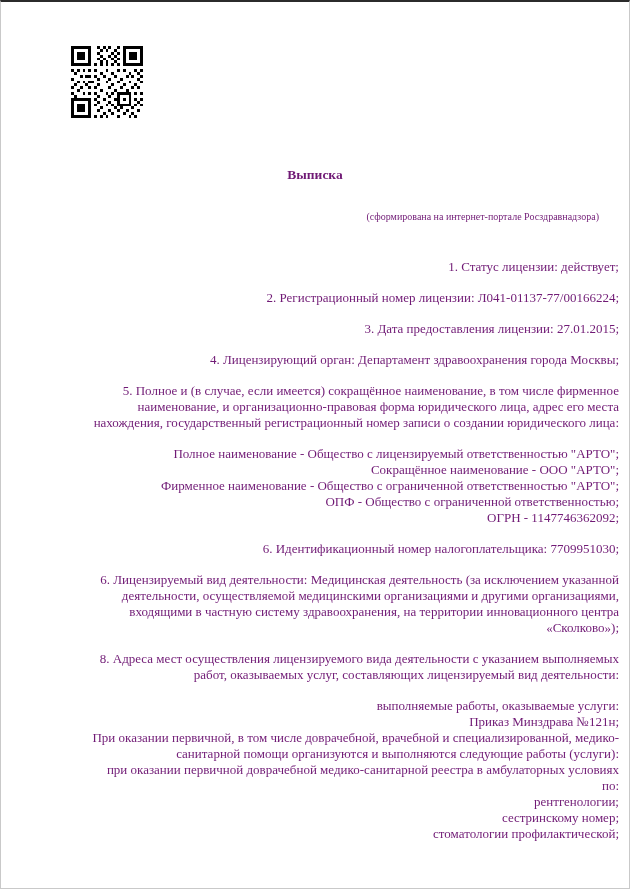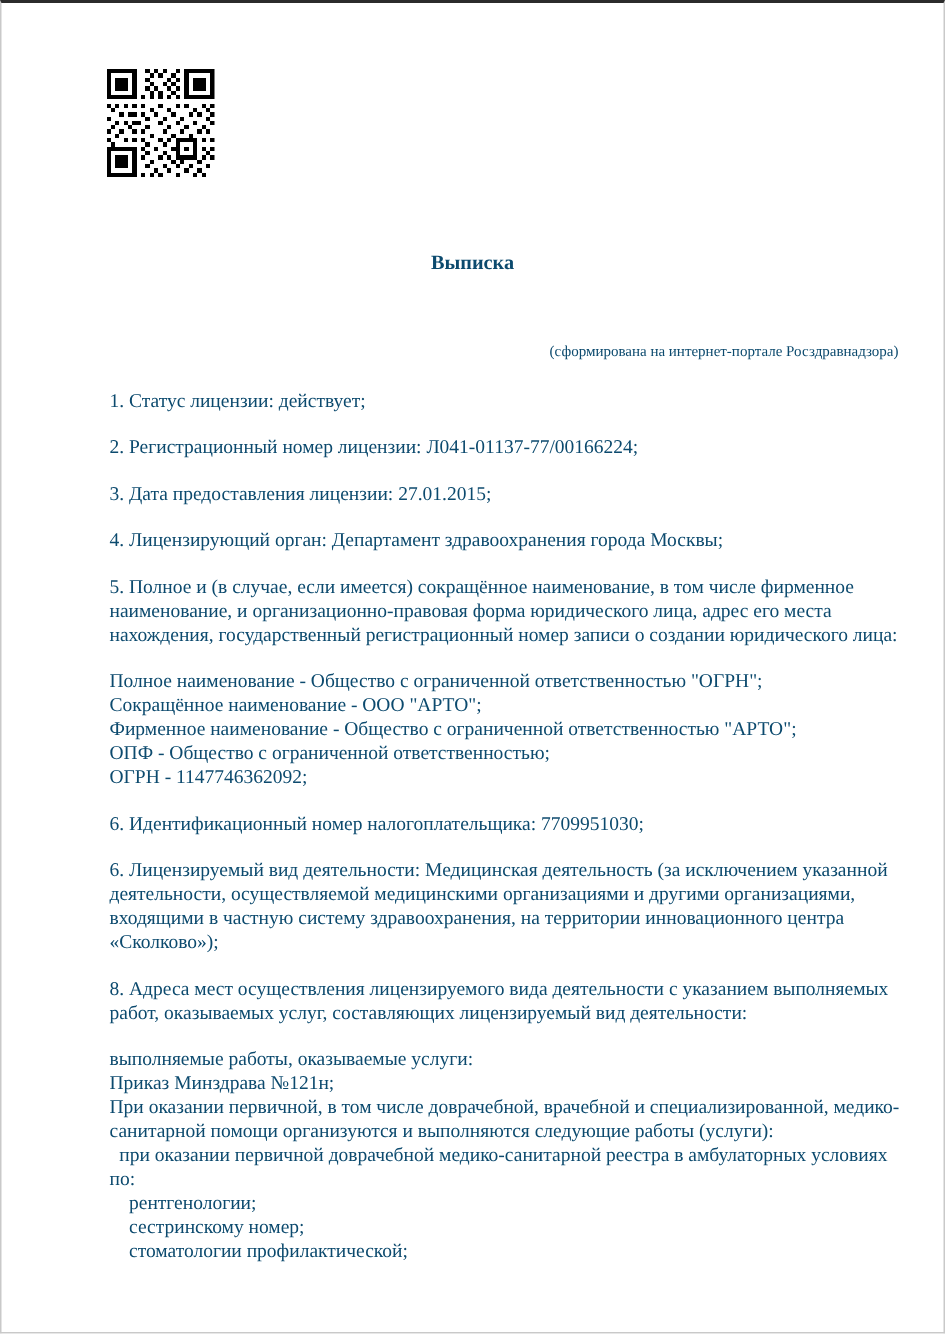--- a/index.html
+++ b/index.html
@@ -6,21 +6,21 @@
   .page {
     position: relative;
     width: 630px;
     height: 889px;
     margin: 0 auto;
     background: #ffffff;
     border: 1px solid #c9c9c9;
     border-top: 2px solid #2b2b2b;
     box-sizing: border-box;
     font-family: "Liberation Serif", serif;
-    color: #0c4a6e;
+    color: #701a75;
     overflow: hidden;
   }
   .qr {
     position: absolute;
     left: 70px;
     top: 44px;
     width: 72px;
     height: 72px;
   }
   .qr svg { width: 100%; height: 100%; display: block; }
@@ -29,33 +29,34 @@
     top: 163px;
     left: 0;
     right: 0;
     text-align: center;
     font-size: 13.5px;
     font-weight: bold;
     line-height: 19px;
   }
   .subtitle {
     position: absolute;
-    top: 227px;
+    top: 209px;
     right: 30px;
     font-size: 10px;
     line-height: 12px;
     text-align: right;
   }
   .content {
     position: absolute;
     top: 257px;
-    left: 72px;
+    left: 88px;
     width: 530px;
     font-size: 13px;
     line-height: 16px;
+    text-align: right;
   }
   .para { margin: 0 0 15px 0; }
   .group { margin: 0 0 15px 0; }
   .line { white-space: pre-wrap; }
 </style>
 </head>
 <body>
 
 <div class="page">
 
@@ -87,21 +88,21 @@
   <div class="subtitle">(сформирована на интернет-портале Росздравнадзора)</div>
 
   <div class="content">
     <p class="para">1. Статус лицензии: действует;</p>
     <p class="para">2. Регистрационный номер лицензии: Л041-01137-77/00166224;</p>
     <p class="para">3. Дата предоставления лицензии: 27.01.2015;</p>
     <p class="para">4. Лицензирующий орган: Департамент здравоохранения города Москвы;</p>
     <p class="para">5. Полное и (в случае, если имеется) сокращённое наименование, в том числе фирменное наименование, и организационно-правовая форма юридического лица, адрес его места нахождения, государственный регистрационный номер записи о создании юридического лица:</p>
 
     <div class="group">
-      <div class="line">Полное наименование - Общество с ограниченной ответственностью "ОГРН";</div>
+      <div class="line">Полное наименование - Общество с лицензируемый ответственностью "АРТО";</div>
       <div class="line">Сокращённое наименование - ООО "АРТО";</div>
       <div class="line">Фирменное наименование - Общество с ограниченной ответственностью "АРТО";</div>
       <div class="line">ОПФ - Общество с ограниченной ответственностью;</div>
       <div class="line">ОГРН - 1147746362092;</div>
     </div>
 
     <p class="para">6. Идентификационный номер налогоплательщика: 7709951030;</p>
     <p class="para">6. Лицензируемый вид деятельности: Медицинская деятельность (за исключением указанной деятельности, осуществляемой медицинскими организациями и другими организациями, входящими в частную систему здравоохранения, на территории инновационного центра «Сколково»);</p>
     <p class="para">8. Адреса мест осуществления лицензируемого вида деятельности с указанием выполняемых работ, оказываемых услуг, составляющих лицензируемый вид деятельности:</p>
 

